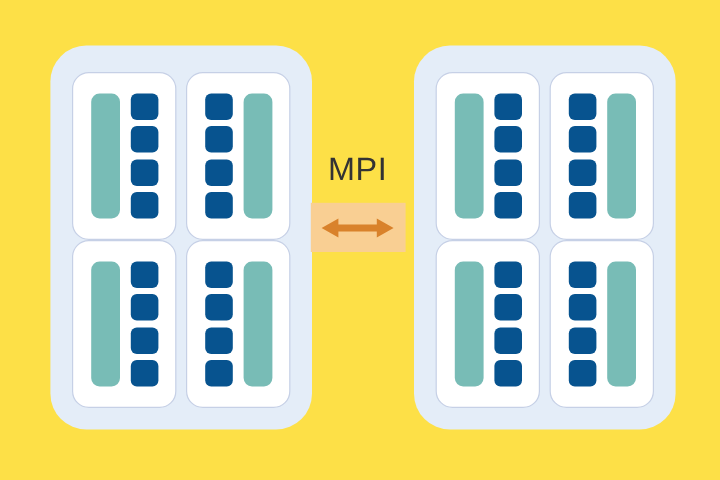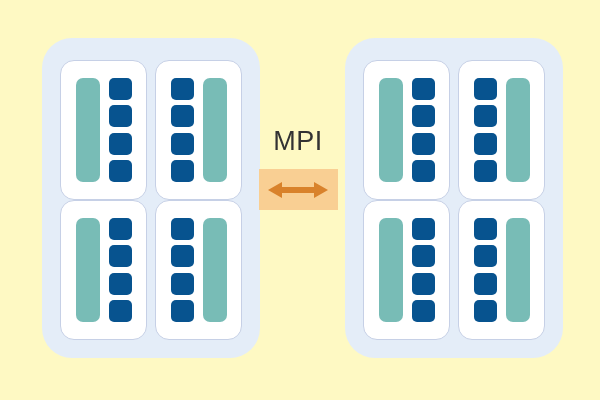--- a/index.html
+++ b/index.html
@@ -6,21 +6,21 @@
   html,body{margin:0;padding:0;}
   body{
     width:600px;height:400px;
     background:#ffffff;
     font-family:"Liberation Sans","DejaVu Sans",sans-serif;
     overflow:hidden;
   }
   #canvas{
     position:relative;
     width:600px;height:400px;
-    background:#fef9c3;
+    background:#fde047;
   }
 
   
   .node{
     position:absolute;
     top:38px;
     width:218px;
     height:320px;
     background:#e4edf8;
     border-radius:30px;

